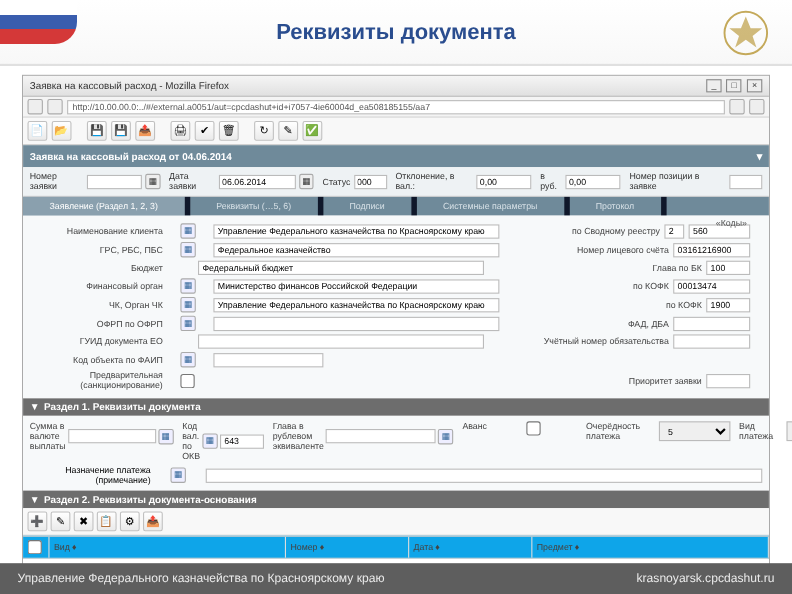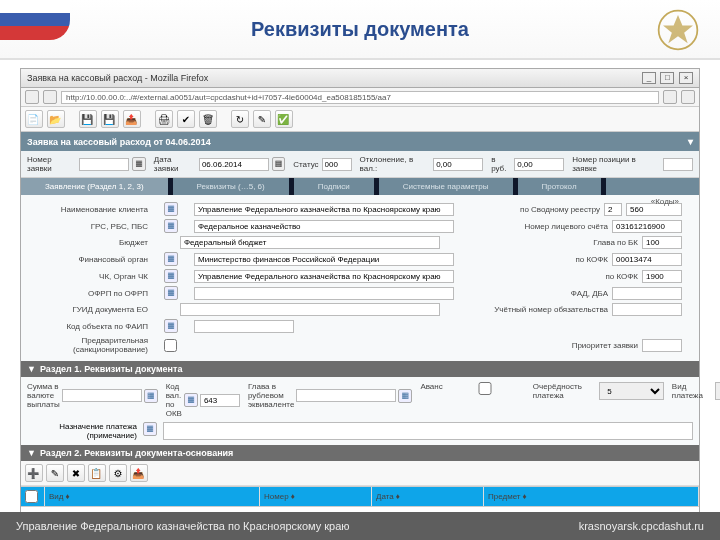--- a/index.html
+++ b/index.html
@@ -44,21 +44,21 @@
   .sec1-row { display: flex; gap: 8px; align-items: flex-start; }
   .sec1-col { display: flex; flex-direction: row; gap: 2px; }
   .sec1-col label { color: #444; font-size: 8px; }
   .sec1-col input, .sec1-col select { border: 1px solid #bbb; padding: 1px 3px; font-size: 8px; width: 80px; }
   .sec1-col .pair { display:flex; gap:2px; align-items:center; }
   .sec2-toolbar { background: #f8f8f8; padding: 3px 4px; display: flex; gap: 3px; border-bottom: 1px solid #ddd; }
   .grid-head { background: #0ea5e9; border-top: 1px solid #ccc; border-bottom: 1px solid #ccc; display: flex; font-size: 8px; color: #444; }
   .grid-head .gc { padding: 3px 4px; border-right: 1px solid #ddd; display:flex; align-items:center; gap:2px;}
   .grid-body { height: 28px; background: #fff; }
   .footer { position: absolute; bottom: 0; left: 0; right: 0; background: #5e5e5e; color: #eaeaea; font-size: 11px; padding: 8px 16px; display: flex; justify-content: space-between; }
-  .row2 { margin-top:4px; display:flex; gap:6px; }
+  .row2 { margin-top:4px; display:flex; gap:18px; align-items:center; }
 </style>
 </head>
 <body>
 
 <div class="slide-header">
   <div class="slide-title">Реквизиты документа</div>
   <div class="emblem">
     <svg viewBox="0 0 50 50">
         <circle cx="25" cy="25" r="22" fill="none" stroke="#c4a95a" stroke-width="2"></circle>
         <path d="M25 8 L30 20 L42 20 L32 28 L36 40 L25 32 L14 40 L18 28 L8 20 L20 20 Z" fill="#c4a95a" opacity="0.8"></path>

